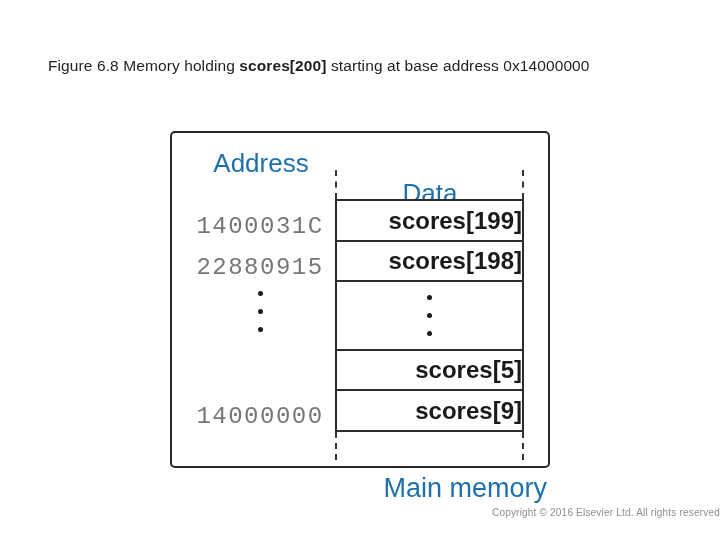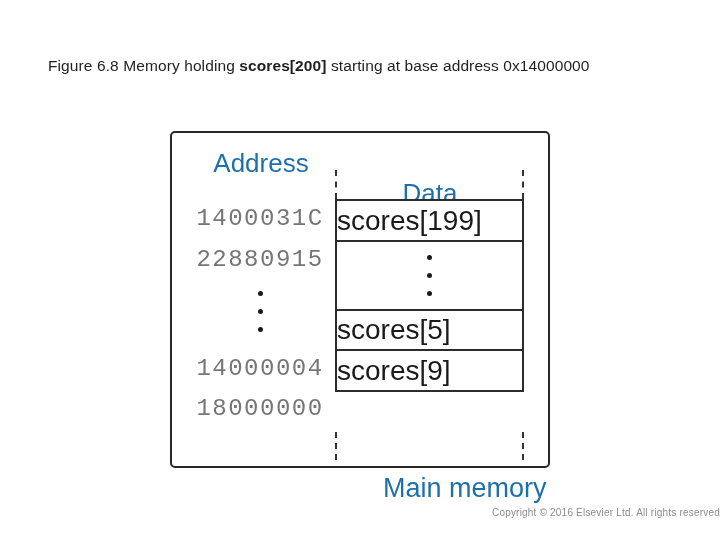--- a/index.html
+++ b/index.html
@@ -23,55 +23,55 @@
     position:absolute;font-size:26px;color:#1e70ac;text-align:center;white-space:nowrap;
   }
   .hdr-address{left:24px;top:15px;width:130px;}
   .hdr-data{left:198px;top:13px;width:120px;margin-top:32px;}
   
   .data-table{
     position:absolute;left:163px;top:66px;width:189px;
     border:2px solid #2c2c2c;box-sizing:border-box;background:#ffffff;
   }
   .data-row{
-    height:39px;line-height:39px;text-align:left;
-    font-size:28px;color:#1a1a1a;border-bottom:2px solid #2c2c2c;
-    white-space:nowrap;overflow:hidden;
+    height:39px;line-height:39px;text-align:right;
+    font-size:24px;color:#1a1a1a;border-bottom:2px solid #2c2c2c;
+    white-space:nowrap;overflow:hidden;font-weight:bold;
   }
   .data-row:last-child{border-bottom:none;}
   .data-row.r2{height:38px;line-height:38px;}
   .data-row.dots{
     height:67px;display:flex;flex-direction:column;align-items:center;
     justify-content:center;gap:13px;line-height:normal;
   }
   .data-row.r4{height:38px;line-height:38px;}
   .dot{width:5px;height:5px;border-radius:50%;background:#1a1a1a;}
   
   .dash{position:absolute;width:0;border-left:2px dashed #333333;}
   .dash.tl{left:163px;top:37px;height:29px;}
   .dash.tr{left:350px;top:37px;height:29px;}
   .dash.bl{left:163px;top:299px;height:28px;}
   .dash.br{left:350px;top:299px;height:28px;}
   
   .addr{
     position:absolute;left:22px;width:132px;height:28px;line-height:28px;
     text-align:center;font-family:"Liberation Mono",monospace;
-    font-size:24px;letter-spacing:1.5px;color:#767676;white-space:nowrap;
+    font-size:24px;letter-spacing:1.5px;color:#767676;white-space:nowrap;margin-top:8px;
   }
   .addr.a1{top:72px;}
   .addr.a2{top:113px;}
   .addr.a3{top:222px;}
   .addr.a4{top:262px;}
   .addr-dots{
     position:absolute;left:86px;top:158px;height:45px;
     display:flex;flex-direction:column;align-items:center;gap:13px;
   }
   
   .main-caption{
-    position:absolute;left:383px;top:473px;width:164px;text-align:left;
+    position:absolute;left:383px;top:473px;width:164px;text-align:right;
     font-size:27px;color:#1e70ac;white-space:nowrap;
   }
   .copyright{
     position:absolute;left:0;top:507px;width:720px;text-align:right;
     font-size:10px;color:#8d8d8d;letter-spacing:.2px;
   }
 </style>
 </head>
 <body>
 
@@ -91,25 +91,25 @@
 
     <div class="addr a1">1400031C</div>
     <div class="addr a2">22880915</div>
 
     <div class="addr-dots">
       <span class="dot"></span>
       <span class="dot"></span>
       <span class="dot"></span>
     </div>
 
-    <div class="addr a3">14000004</div>
-    <div class="addr a4">18000000</div>
+    <div class="addr a4">14000000</div>
 
     <div class="data-table">
       <div class="data-row r1">scores[199]</div>
+      <div class="data-row r2">scores[198]</div>
       <div class="data-row dots">
         <span class="dot"></span>
         <span class="dot"></span>
         <span class="dot"></span>
       </div>
       <div class="data-row r4">scores[5]</div>
       <div class="data-row r5">scores[9]</div>
     </div>
 
     <div class="dash bl"></div>

